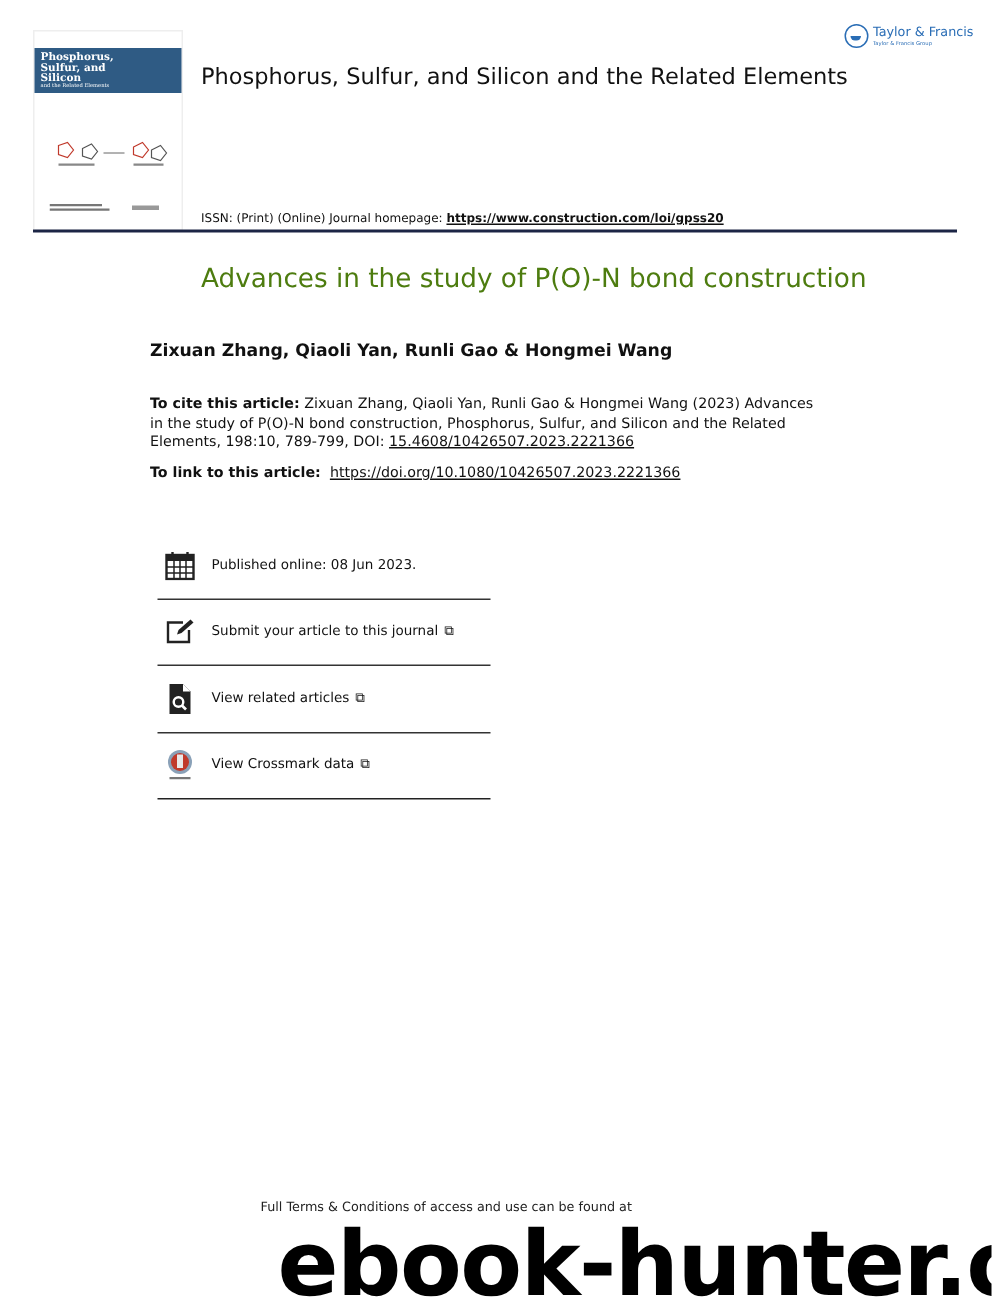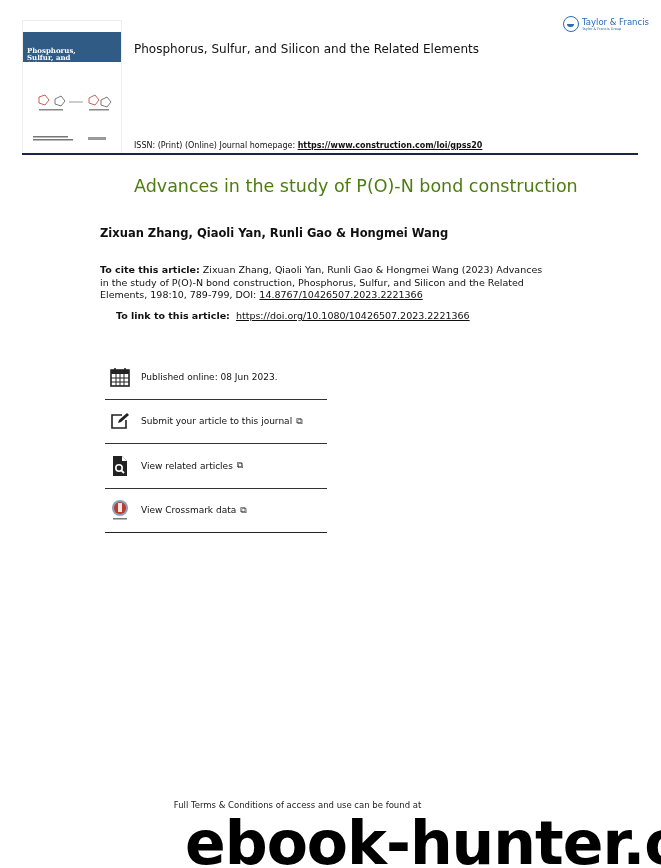--- a/index.html
+++ b/index.html
@@ -1,36 +1,36 @@
 <!DOCTYPE html>
 <html><head>
 <meta charset="utf-8">
 <style>
   html,body{margin:0;padding:0;background:#fff;}
   body{width:661px;height:868px;position:relative;overflow:hidden;font-family:"DejaVu Sans","Liberation Sans",sans-serif;color:#1a1a1a;}
   .cover{position:absolute;left:22px;top:20px;width:98px;height:132px;background:#fff;border:1px solid #eee;}
-  .cover .band{position:absolute;left:0;top:11px;width:98px;height:30px;background:#2f5b84;color:#fff;font-family:"DejaVu Serif","Liberation Serif",serif;font-weight:bold;font-size:7px;line-height:7px;padding:15px 4px;box-sizing:border-box;}
+  .cover .band{position:absolute;left:0;top:11px;width:98px;height:30px;background:#2f5b84;color:#fff;font-family:"DejaVu Serif","Liberation Serif",serif;font-weight:bold;font-size:7px;line-height:7px;padding:2px 4px;box-sizing:border-box;}
   .cover .band small{display:block;font-size:3.5px;line-height:4px;font-weight:normal;}
   .cover .mol{position:absolute;left:10px;top:72px;width:80px;height:20px;}
   .cover .foot{position:absolute;left:10px;top:115px;width:80px;height:6px;}
-  .journal-title{position:absolute;left:134px;top:42px;font-size:12px;color:#111;white-space:nowrap;}
+  .journal-title{position:absolute;left:134px;top:42px;font-size:15px;color:#111;white-space:nowrap;}
   .tf-logo{position:absolute;left:563px;top:16px;display:flex;align-items:center;gap:3px;}
   .tf-logo .circ{width:16px;height:16px;border-radius:50%;border:1.5px solid #2a6db5;box-sizing:border-box;position:relative;}
   .tf-logo .circ:after{content:"";position:absolute;left:3px;top:7px;width:7px;height:3px;background:#2a6db5;border-radius:0 0 4px 4px;}
   .tf-logo .txt{font-size:8.5px;color:#2a6db5;line-height:9px;}
   .tf-logo .txt small{display:block;font-size:3.5px;line-height:4px;color:#2a6db5;}
   .issn{position:absolute;left:134px;top:141px;font-size:8px;color:#111;white-space:nowrap;}
   .issn a{color:#111;text-decoration:underline;font-weight:bold;}
   .rule{position:absolute;left:22px;top:153px;width:616px;height:2px;background:#1c2545;}
   .article-title{position:absolute;left:100px;top:176px;font-size:17.5px;color:#4d7c0f;white-space:nowrap;margin-left:34px;}
   .authors{position:absolute;left:100px;top:226px;font-size:11.5px;font-weight:bold;color:#111;white-space:nowrap;}
   .cite{position:absolute;left:100px;top:264px;width:450px;font-size:9.5px;line-height:12.5px;color:#111;}
   .cite b{font-weight:bold;}
   .cite a,.linkline a{color:#111;text-decoration:underline;}
-  .linkline{position:absolute;left:100px;top:310px;font-size:9.5px;white-space:nowrap;color:#111;margin-left:16px;}
+  .linkline{position:absolute;left:100px;top:310px;font-size:9.5px;white-space:nowrap;color:#111;}
   .info{position:absolute;left:105px;top:355px;width:222px;}
   .info-row{height:44.5px;border-bottom:1.5px solid #333;display:flex;align-items:center;font-size:9px;color:#111;box-sizing:border-box;}
   .info-row:last-child{border-bottom:1.5px solid #222;}
   .info-row .ico{width:22px;height:22px;margin:0 10px 0 4px;display:flex;align-items:center;justify-content:center;}
   .ext{font-size:9px;margin-left:4px;}
   .footer{position:absolute;left:0;top:800px;width:595px;text-align:center;font-size:8.5px;line-height:11px;color:#222;}
   .watermark{position:absolute;left:185px;top:808px;font-size:60px;font-weight:bold;color:#000;letter-spacing:-1px;white-space:nowrap;font-family:"DejaVu Sans","Liberation Sans",sans-serif;}
 </style>
 </head>
 <body>
@@ -73,21 +73,21 @@
   <a>https://www.construction.com/loi/gpss20</a>
 </div>
 
 <div class="rule"></div>
 
 <div class="article-title">Advances in the study of P(O)-N bond construction</div>
 
 <div class="authors">Zixuan Zhang, Qiaoli Yan, Runli Gao &amp; Hongmei Wang</div>
 
 <div class="cite">
-  <b>To cite this article:</b><span> Zixuan Zhang, Qiaoli Yan, Runli Gao &amp; Hongmei Wang (2023) Advances in the study of P(O)-N bond construction, Phosphorus, Sulfur, and Silicon and the Related Elements, 198:10, 789-799, DOI: </span><a>14.8767/10426507.2023.2221366</a>
+  <b>To cite this article:</b><span> Zixuan Zhang, Qiaoli Yan, Runli Gao &amp; Hongmei Wang (2023) Advances in the study of P(O)-N bond construction, Phosphorus, Sulfur, and Silicon and the Related Elements, 198:10, 789-799, DOI: </span><a>15.4608/10426507.2023.2221366</a>
 </div>
 
 <div class="linkline">
   <b>To link to this article:</b>&nbsp;
   <a>https://doi.org/10.1080/10426507.2023.2221366</a>
 </div>
 
 <div class="info">
   <div class="info-row">
     <span class="ico">

